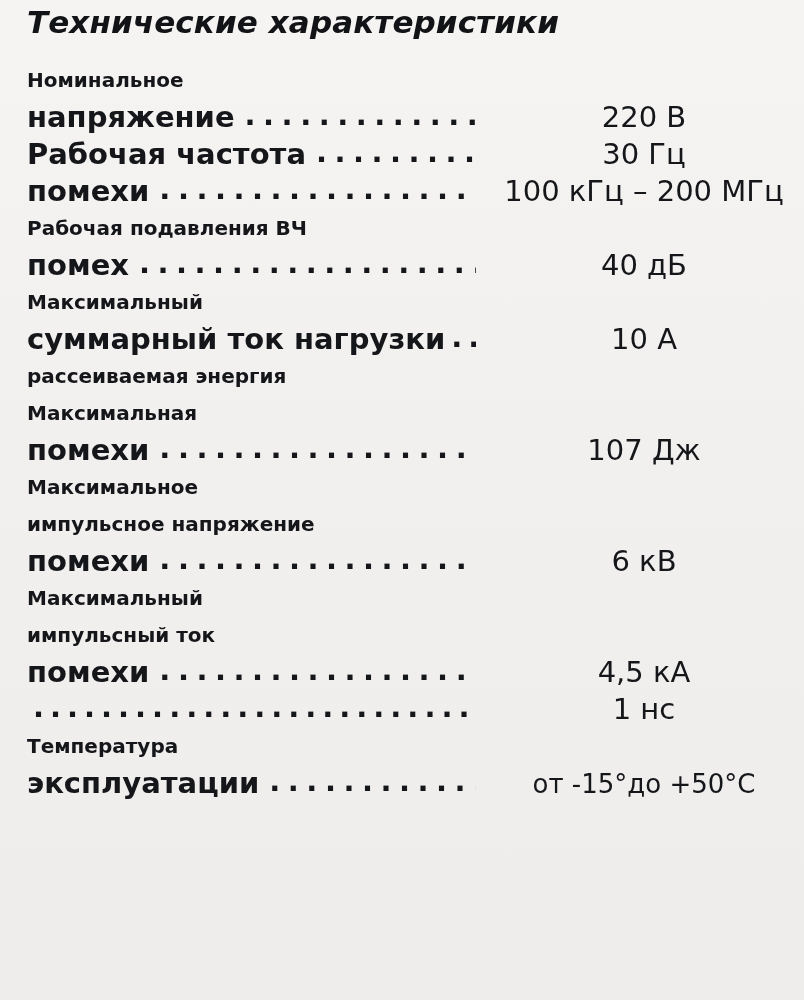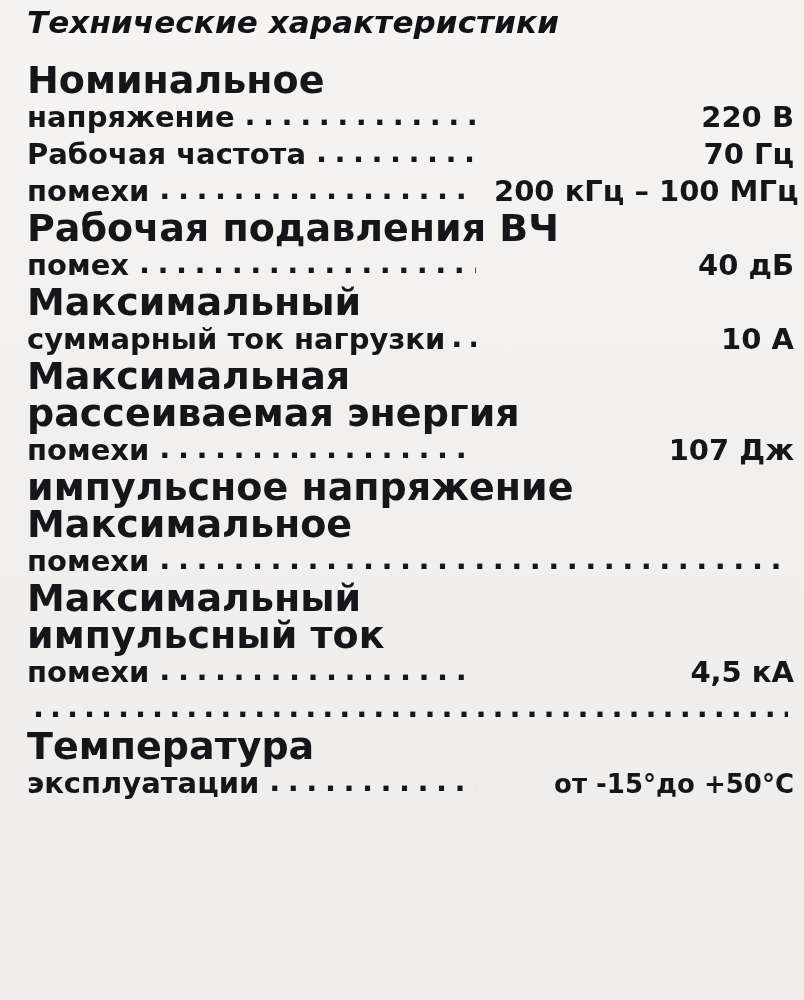--- a/index.html
+++ b/index.html
@@ -40,21 +40,21 @@
     right: 10px;
   }
   .spec-row {
     display: block;
     position: relative;
     min-height: 37px;
   }
   
   .lbl-line {
     display: block;
-    font-size: 38px;
+    font-size: 20px;
     font-weight: 700;
     line-height: 37px;
     color: #15161a;
     white-space: nowrap;
   }
   
   .final-line {
     display: flex;
     align-items: baseline;
     line-height: 37px;
@@ -83,25 +83,25 @@
     top: -2px;
   }
   .leader.tight {
     letter-spacing: 6px;
     margin-left: 6px;
   }
   .value {
     flex: 0 0 auto;
     width: 300px;
     font-size: 29px;
-    font-weight: 700;
-    line-height: 37px;
-    color: #15161a;
-    white-space: nowrap;
-    text-align: right;
+    font-weight: 400;
+    line-height: 37px;
+    color: #15161a;
+    white-space: nowrap;
+    text-align: center;
     margin-left: 12px;
   }
   .value.small {
     font-size: 26px;
   }
 </style>
 </head>
 <body>
 
 <div class="sheet">
@@ -116,29 +116,29 @@
         <span class="lbl-text">напряжение</span>
         <span class="leader">...........................................................</span>
         <span class="value">220 В</span>
       </div>
     </div>
 
     <div class="spec-row">
       <div class="final-line">
         <span class="lbl-text">Рабочая частота</span>
         <span class="leader">...........................................................</span>
-        <span class="value">70 Гц</span>
-      </div>
-    </div>
-
-    <div class="spec-row">
-      <div class="final-line">
-        <span class="lbl-text">помехи</span>
-        <span class="leader">...........................................................</span>
-        <span class="value">200 кГц – 100 МГц</span>
+        <span class="value">30 Гц</span>
+      </div>
+    </div>
+
+    <div class="spec-row">
+      <div class="final-line">
+        <span class="lbl-text">помехи</span>
+        <span class="leader">...........................................................</span>
+        <span class="value">100 кГц – 200 МГц</span>
       </div>
     </div>
 
     <div class="spec-row">
       <span class="lbl-line">Рабочая подавления ВЧ</span>
       <div class="final-line">
         <span class="lbl-text">помех</span>
         <span class="leader">...........................................................</span>
         <span class="value">40 дБ</span>
       </div>
@@ -147,51 +147,53 @@
     <div class="spec-row">
       <span class="lbl-line">Максимальный</span>
       <div class="final-line">
         <span class="lbl-text">суммарный ток нагрузки</span>
         <span class="leader tight">...........................................................</span>
         <span class="value">10 А</span>
       </div>
     </div>
 
     <div class="spec-row">
+      <span class="lbl-line">рассеиваемая энергия</span>
       <span class="lbl-line">Максимальная</span>
-      <span class="lbl-line">рассеиваемая энергия</span>
       <div class="final-line">
         <span class="lbl-text">помехи</span>
         <span class="leader">...........................................................</span>
         <span class="value">107 Дж</span>
       </div>
     </div>
 
     <div class="spec-row">
+      <span class="lbl-line">Максимальное</span>
       <span class="lbl-line">импульсное напряжение</span>
-      <span class="lbl-line">Максимальное</span>
-      <div class="final-line">
-        <span class="lbl-text">помехи</span>
-        <span class="leader">...........................................................</span>
+      <div class="final-line">
+        <span class="lbl-text">помехи</span>
+        <span class="leader">...........................................................</span>
+        <span class="value">6 кВ</span>
       </div>
     </div>
 
     <div class="spec-row">
       <span class="lbl-line">Максимальный</span>
       <span class="lbl-line">импульсный ток</span>
       <div class="final-line">
         <span class="lbl-text">помехи</span>
         <span class="leader">...........................................................</span>
         <span class="value">4,5 кА</span>
       </div>
     </div>
 
     <div class="spec-row">
       <div class="final-line">
         <span class="leader tight">...........................................................</span>
+        <span class="value">1 нс</span>
       </div>
     </div>
 
     <div class="spec-row">
       <span class="lbl-line">Температура</span>
       <div class="final-line">
         <span class="lbl-text">эксплуатации</span>
         <span class="leader">...........................................................</span>
         <span class="value small">от -15°до +50°С</span>
       </div>

